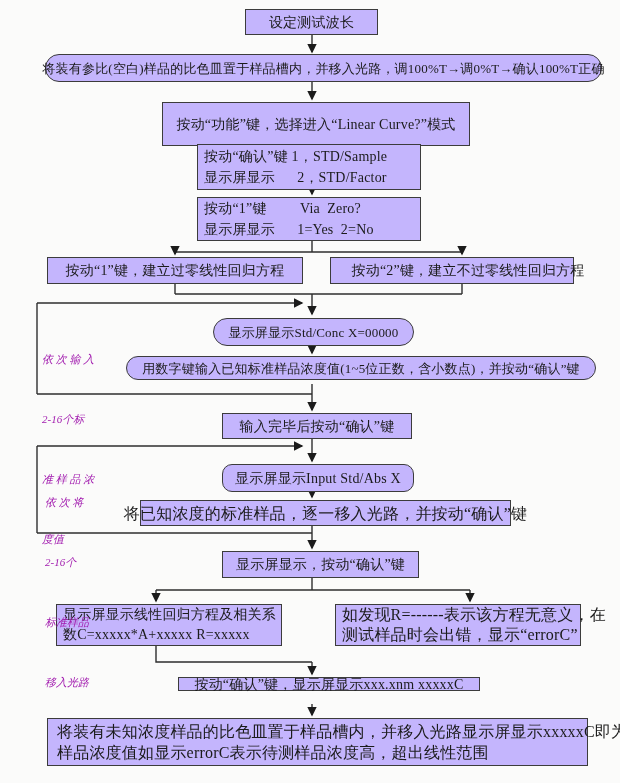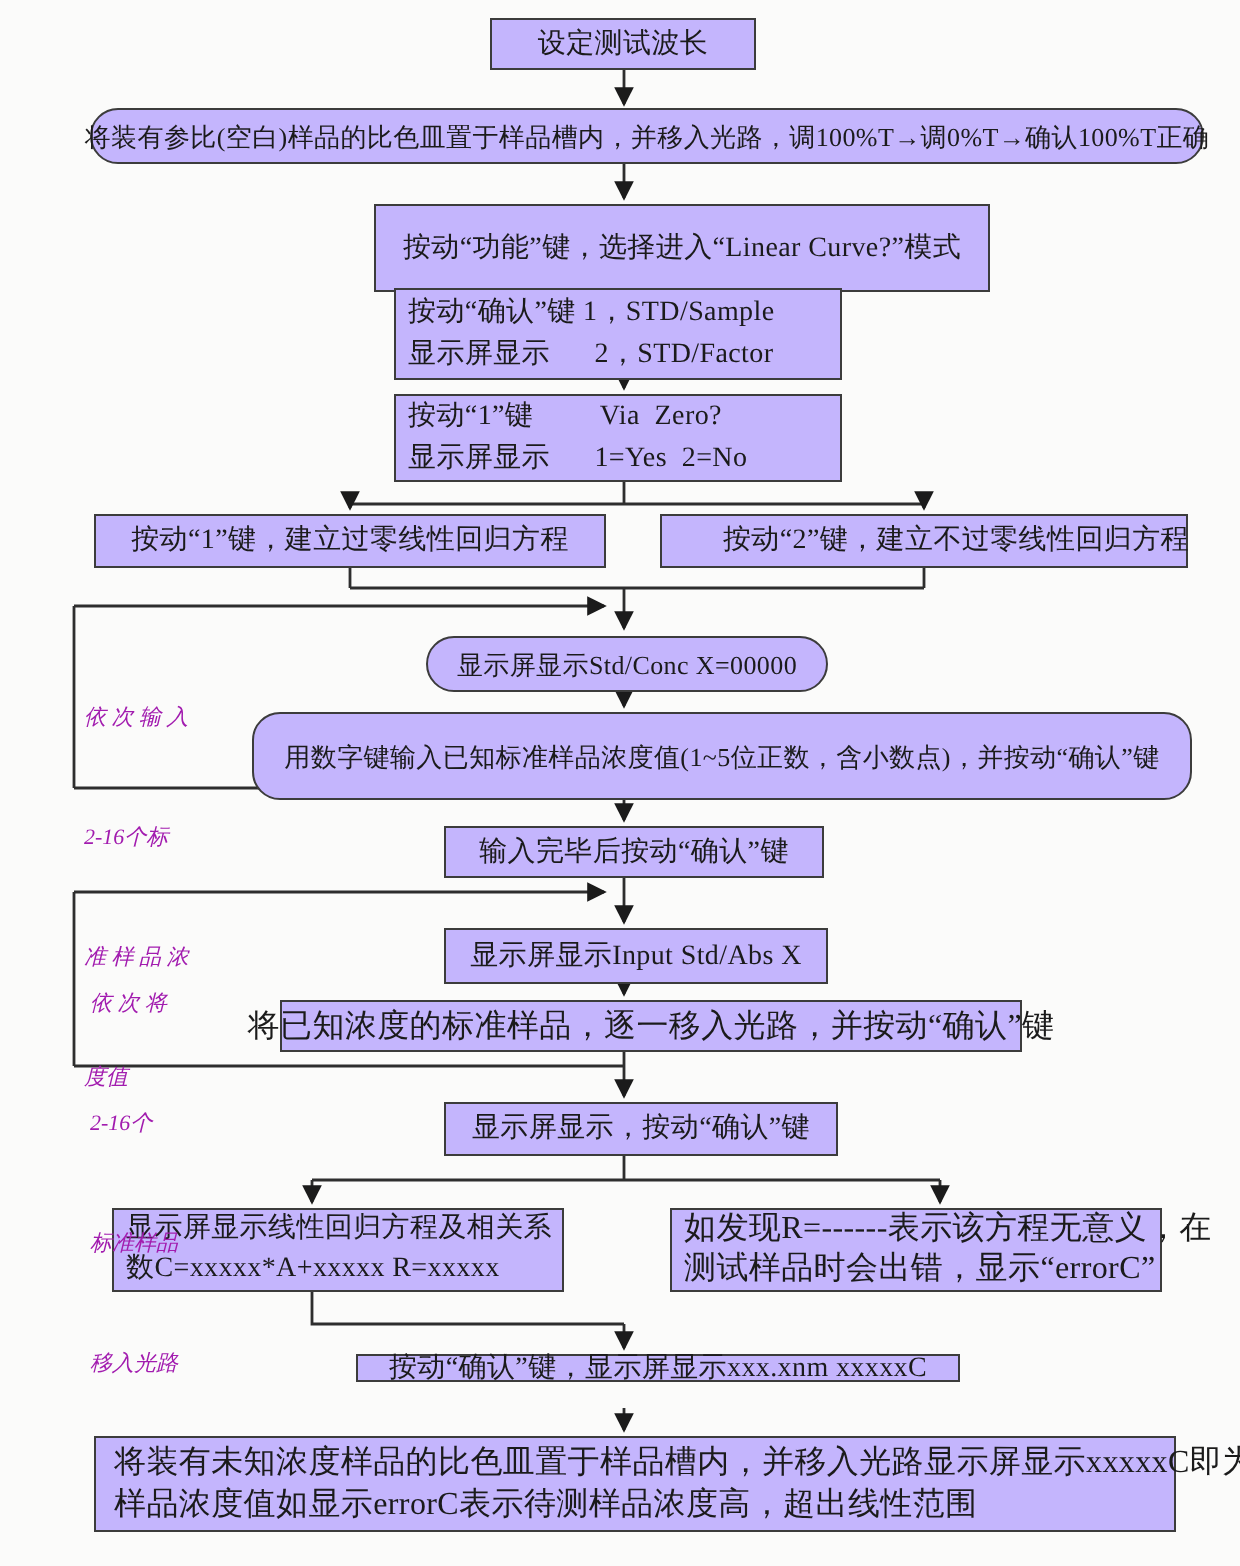--- a/index.html
+++ b/index.html
@@ -89,55 +89,55 @@
   </svg>
 
   <div class="node center" style="left:245px;top:9px;width:133px;height:26px;">
     <div class="line">设定测试波长</div>
   </div>
 
   <div class="node center fs13" style="left:45px;top:54px;width:557px;height:28px;">
     <div class="line">将装有参比(空白)样品的比色皿置于样品槽内，并移入光路，调100%T→调0%T→确认100%T正确</div>
   </div>
 
-  <div class="node center" style="left:162px;top:102px;width:308px;height:44px;margin-left:25px;">
+  <div class="node center" style="left:162px;top:102px;width:308px;height:44px;">
     <div class="line">按动“功能”键，选择进入“Linear Curve?”模式</div>
   </div>
 
   <div class="node left" style="left:197px;top:144px;width:224px;height:46px;">
     <div class="line">按动“确认”键 1，STD/Sample</div>
     <div class="line">显示屏显示      2，STD/Factor</div>
   </div>
 
   <div class="node left" style="left:197px;top:197px;width:224px;height:44px;">
     <div class="line">按动“1”键         Via  Zero?</div>
     <div class="line">显示屏显示      1=Yes  2=No</div>
   </div>
 
   <div class="node center" style="left:47px;top:257px;width:256px;height:27px;">
     <div class="line">按动“1”键，建立过零线性回归方程</div>
   </div>
 
-  <div class="node center" style="left:330px;top:257px;width:264px;height:27px;padding-left:32px;">
+  <div class="node center" style="left:330px;top:257px;width:244px;height:27px;padding-left:32px;">
     <div class="line">按动“2”键，建立不过零线性回归方程</div>
   </div>
 
   <div class="node center fs13" style="left:213px;top:318px;width:201px;height:28px;">
     <div class="line">显示屏显示Std/Conc X=00000</div>
   </div>
 
-  <div class="node center fs13" style="left:126px;top:356px;width:470px;height:44px;">
+  <div class="node center fs13" style="left:126px;top:356px;width:470px;height:24px;">
     <div class="line">用数字键输入已知标准样品浓度值(1~5位正数，含小数点)，并按动“确认”键</div>
   </div>
 
   <div class="node center" style="left:222px;top:413px;width:190px;height:26px;">
     <div class="line">输入完毕后按动“确认”键</div>
   </div>
 
-  <div class="node center" style="left:222px;top:464px;width:192px;height:28px;">
+  <div class="node center" style="left:222px;top:464px;width:192px;height:28px;border-radius:10px;">
     <div class="line">显示屏显示Input Std/Abs X</div>
   </div>
 
   <div class="node center fs135" style="left:140px;top:500px;width:371px;height:26px;">
     <div class="line">将已知浓度的标准样品，逐一移入光路，并按动“确认”键</div>
   </div>
 
   <div class="node center" style="left:222px;top:551px;width:197px;height:27px;">
     <div class="line">显示屏显示，按动“确认”键</div>
   </div>

